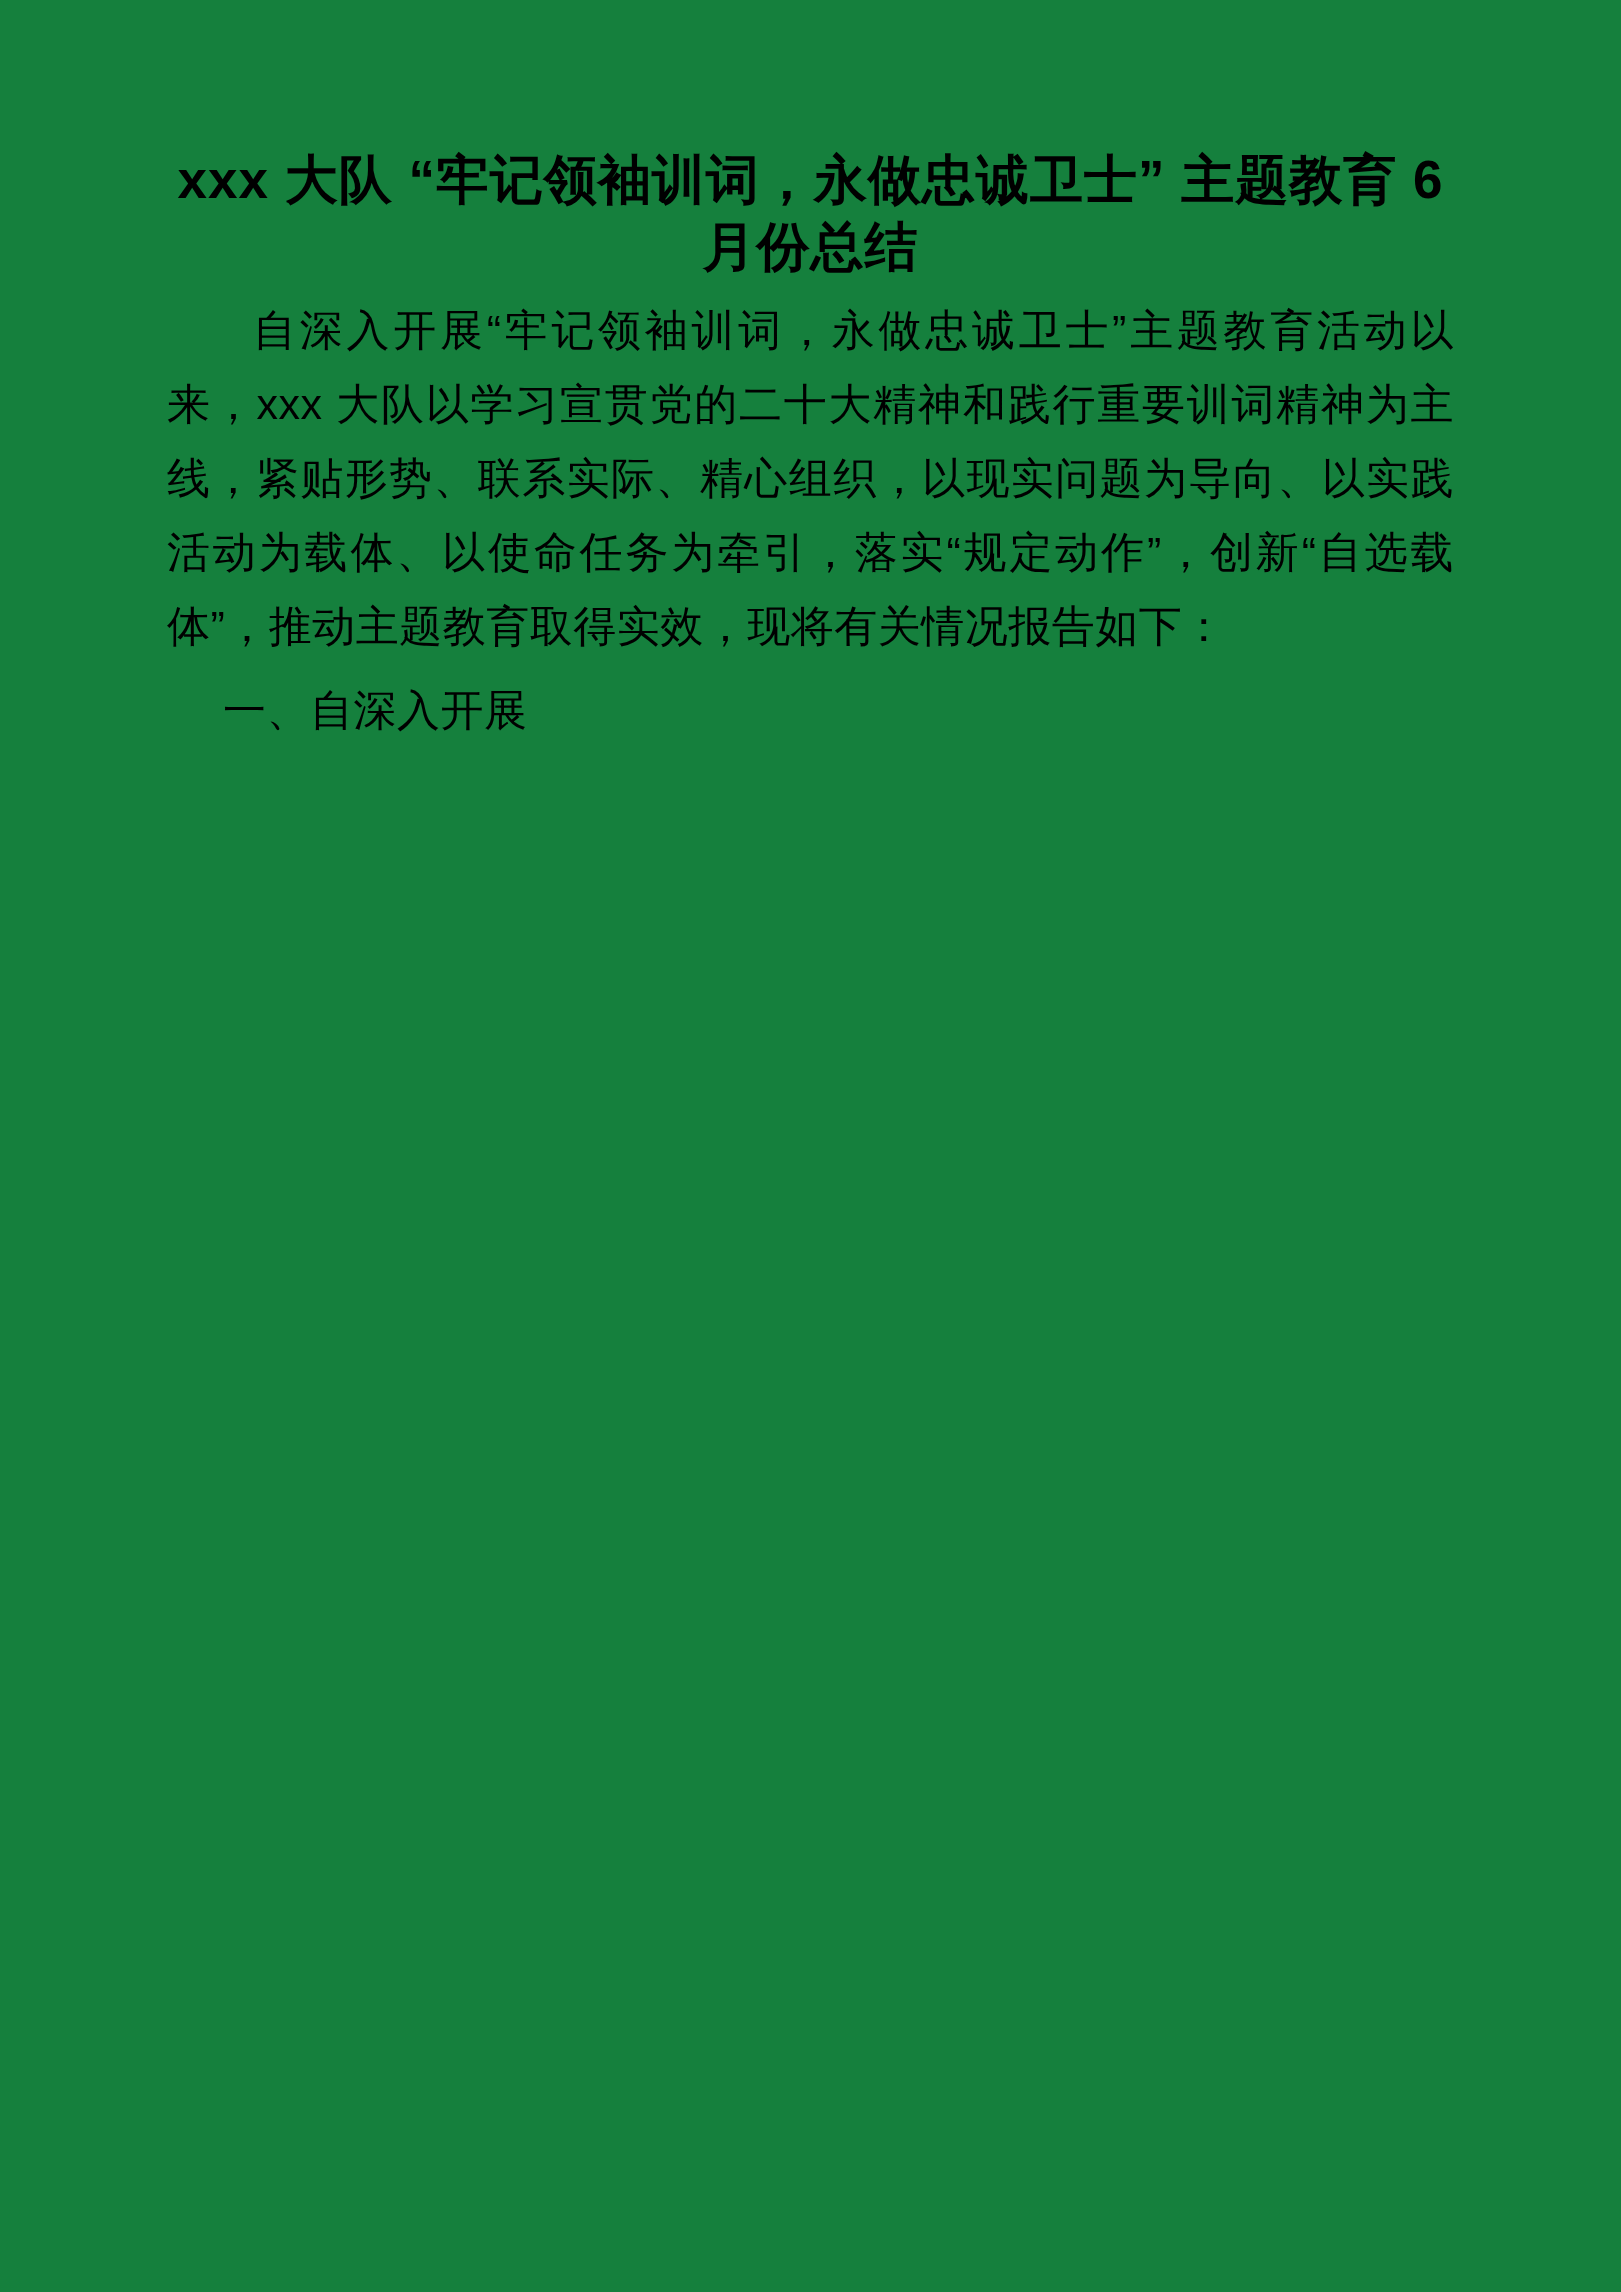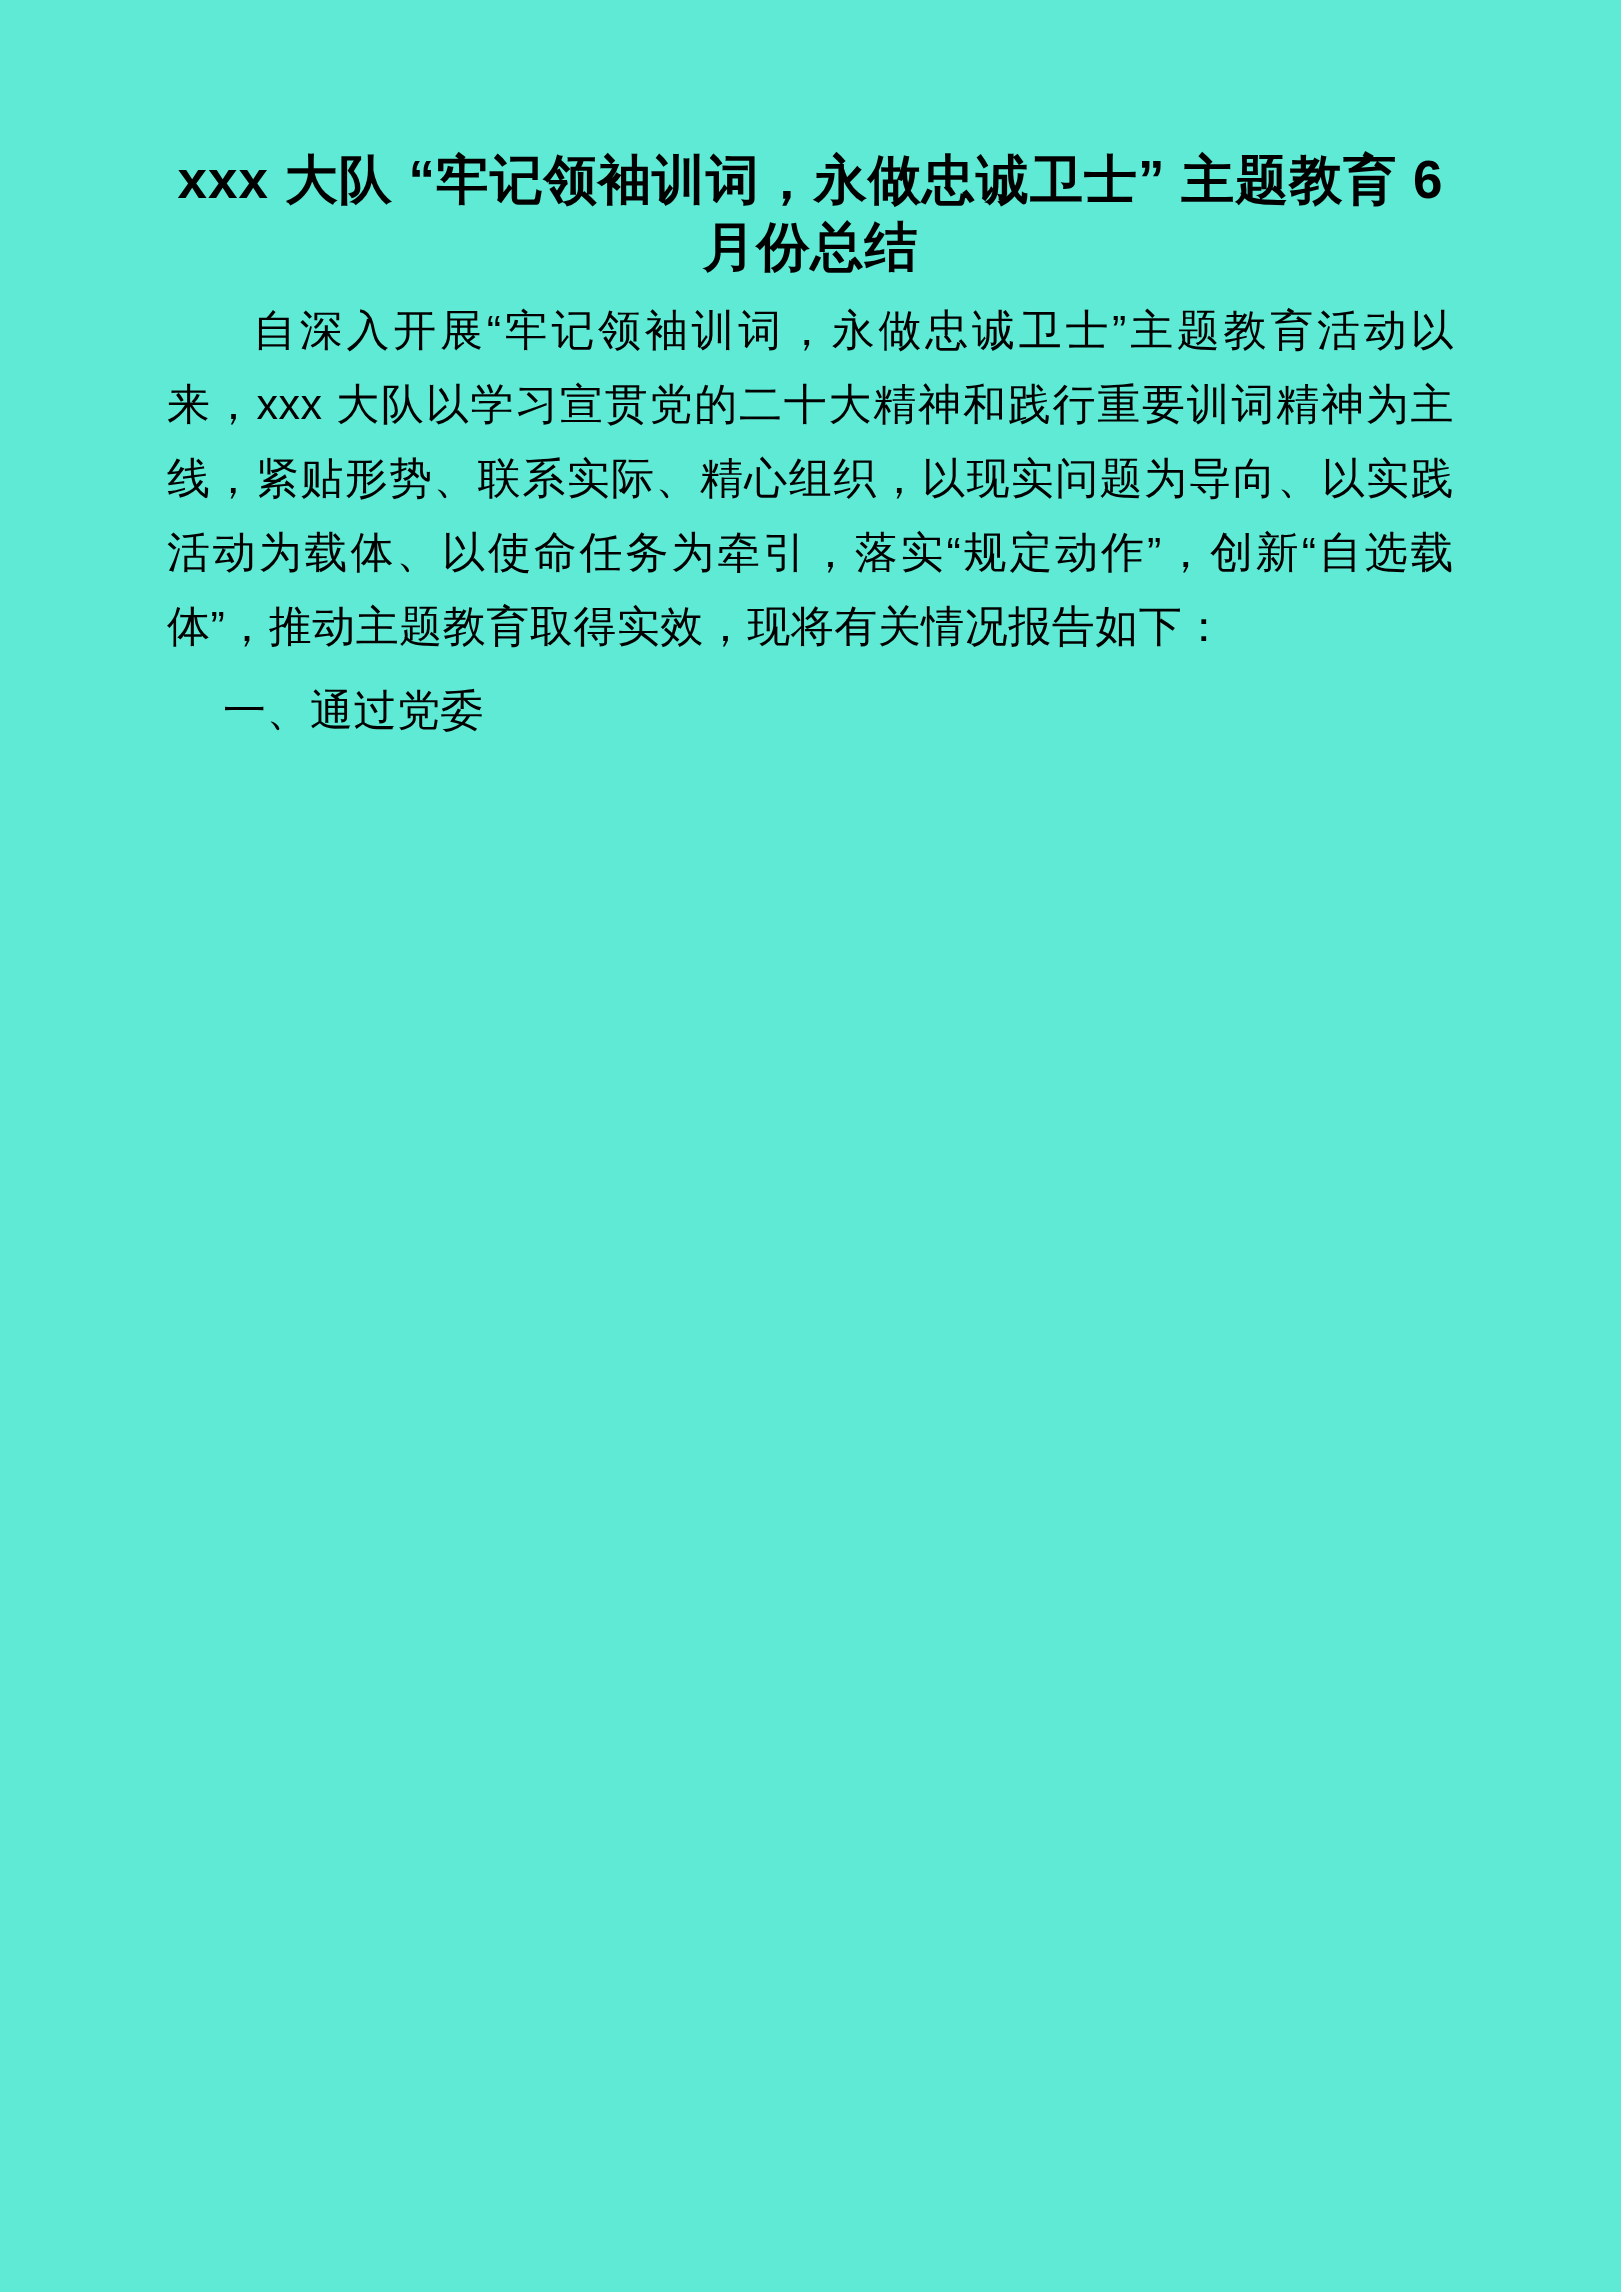--- a/index.html
+++ b/index.html
@@ -7,21 +7,21 @@
     padding: 0;
     background: #ffffff;
   }
   body {
     font-family: "Liberation Sans", "DejaVu Sans", sans-serif;
     color: #000000;
   }
   .page {
     width: 1621px;
     height: 2293px;
-    background: #5eead4;
+    background: #15803d;
     box-sizing: border-box;
     padding: 147px 157px 64px 157px;
     position: relative;
     overflow: hidden;
   }
   .doc-title {
     font-size: 53px;
     font-weight: bold;
     line-height: 1.26;
     text-align: center;
@@ -49,18 +49,18 @@
 </style>
 </head>
 <body>
 
 <div class="page">
 
   <h1 class="doc-title">xxx 大队 “牢记领袖训词，永做忠诚卫士” 主题教育 6 月份总结</h1>
 
   <p class="para indent-2">自深入开展“牢记领袖训词，永做忠诚卫士”主题教育活动以来，xxx 大队以学习宣贯党的二十大精神和践行重要训词精神为主线，紧贴形势、联系实际、精心组织，以现实问题为导向、以实践活动为载体、以使命任务为牵引，落实“规定动作”，创新“自选载体”，推动主题教育取得实效，现将有关情况报告如下：</p>
 
-  <p class="para indent-1">一、通过党委</p>
+  <p class="para indent-1">一、自深入开展</p>
 
 
 
 </div>
 
 
 </body></html>

